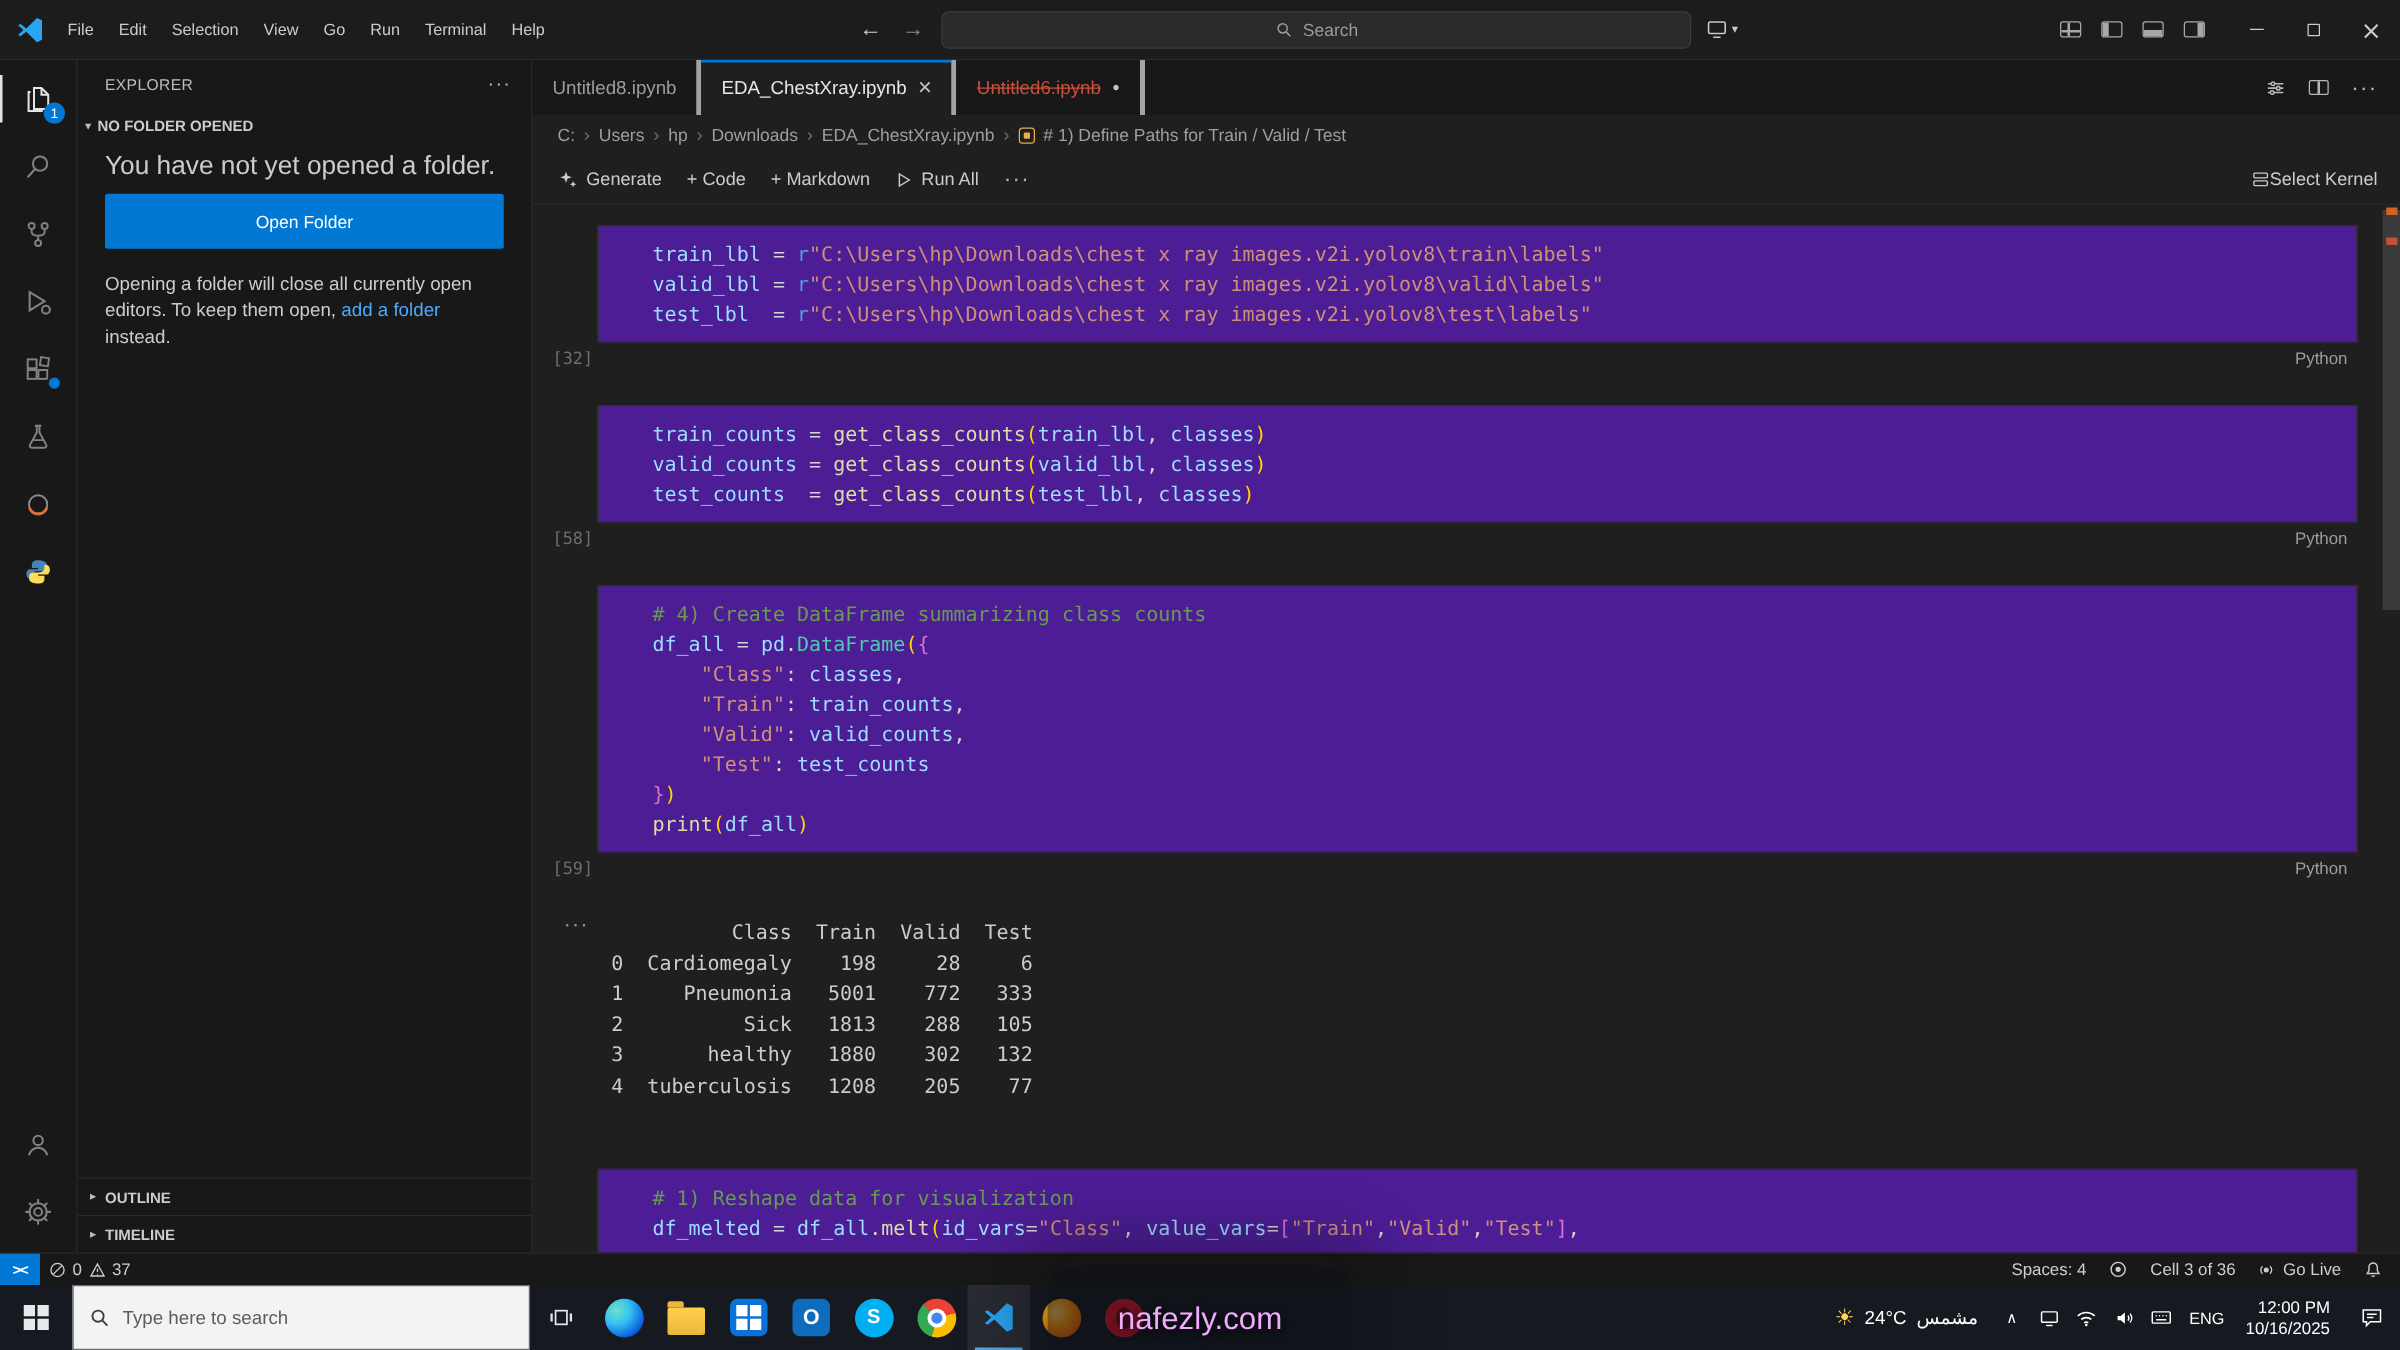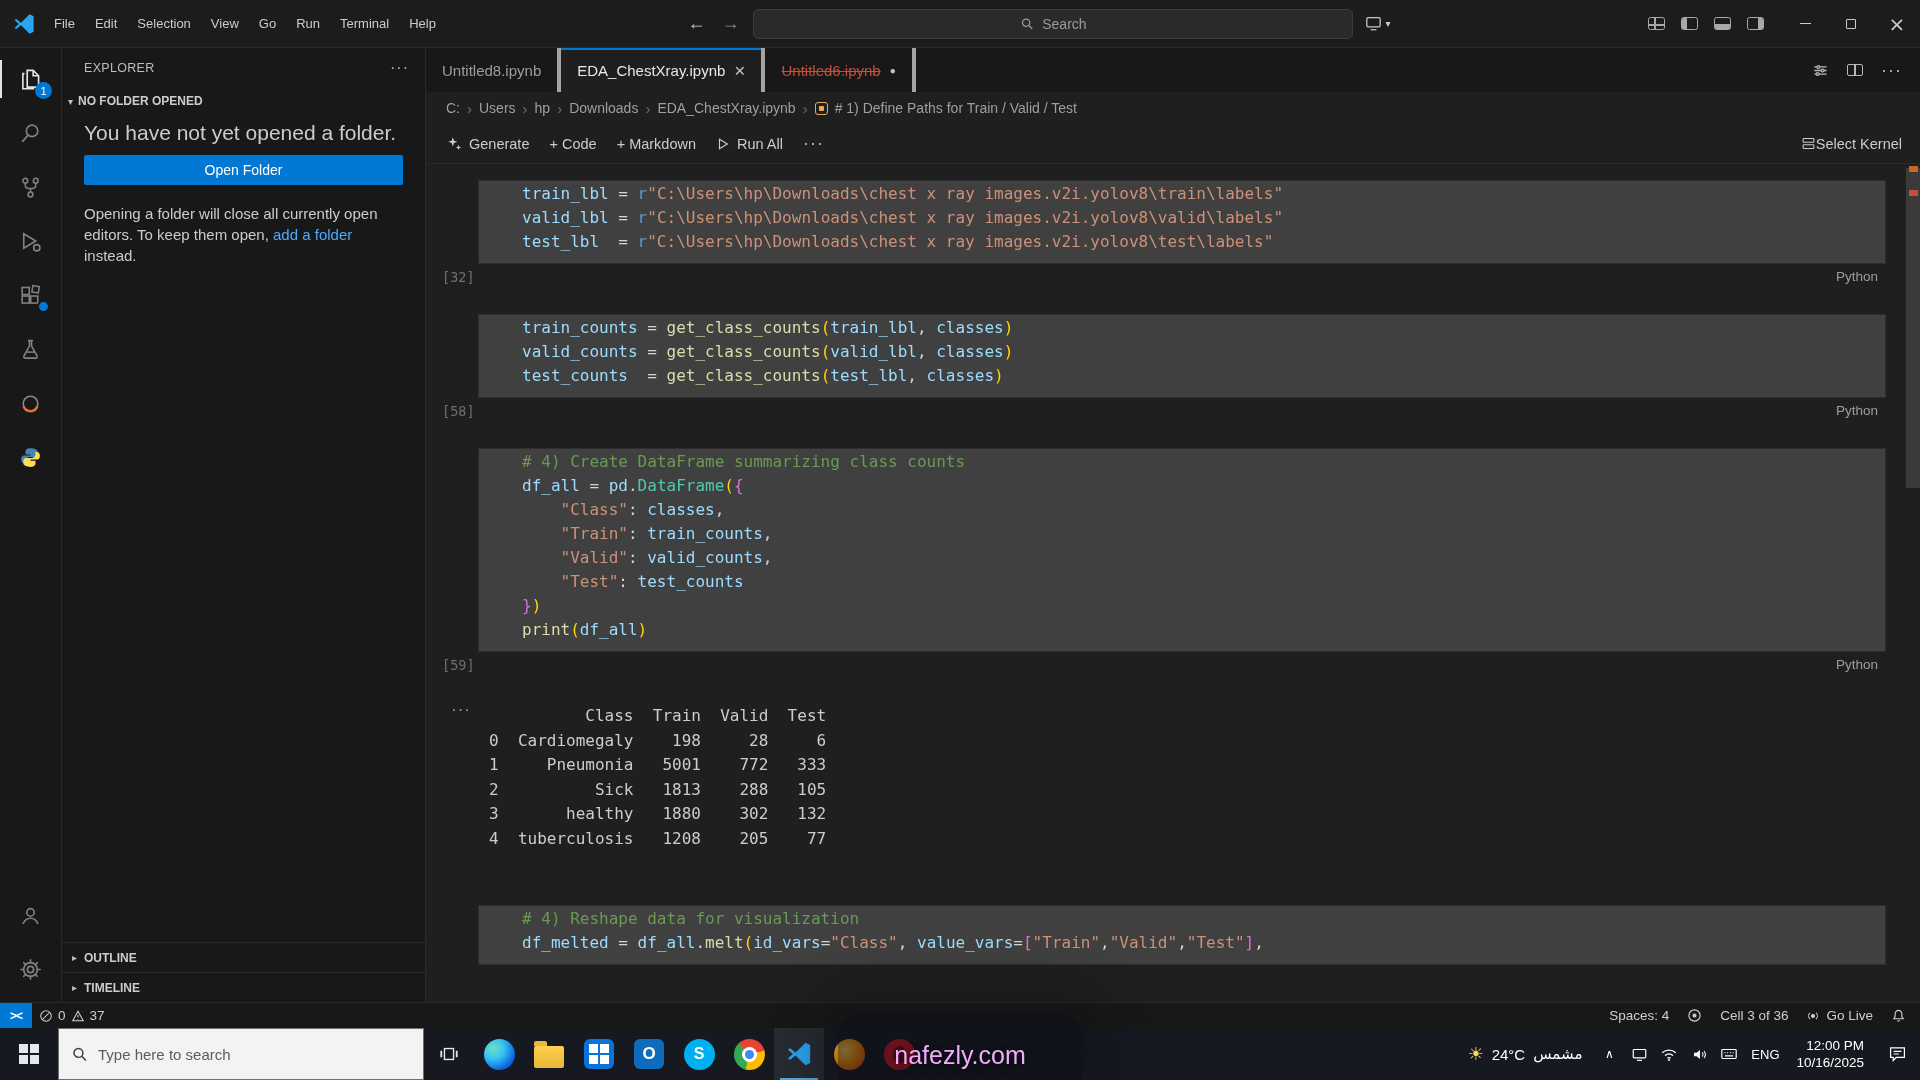--- a/index.html
+++ b/index.html
@@ -54,21 +54,21 @@
   
   .sidebar{width:364px;background:#181818;border-right:1px solid #2a2a2a;display:flex;flex-direction:column}
   .sb-header{height:40px;display:flex;align-items:center;justify-content:space-between;
     padding:0 16px 0 22px;font-size:12.5px;letter-spacing:.3px;color:#bdbdbd}
   .sb-more{font-size:16px;color:#b6b6b6;letter-spacing:1px}
   .sb-section{height:26px;display:flex;align-items:center;gap:5px;padding-left:6px;
     font-size:12px;font-weight:700;color:#cccccc}
   .sb-chev{font-size:10px;color:#bdbdbd}
   .sb-body{padding:8px 22px 0}
   .sb-text{font-size:21px;line-height:21px;color:#cccccc}
-  .open-btn{margin-top:12px;width:100%;height:30px;background:#0078d4;border:none;border-radius:2px;
+  .open-btn{margin-top:12px;width:100%;height:44px;background:#0078d4;border:none;border-radius:2px;
     color:#fff;font-size:14px;display:flex;align-items:center;justify-content:center;cursor:pointer;
     font-family:inherit}
   .sb-note{margin-top:18px;font-size:15px;line-height:21px;color:#cccccc}
   .sb-link{color:#4daafc;text-decoration:none}
   .sb-bottom{margin-top:auto}
   .sb-row{height:30px;border-top:1px solid #2a2a2a;display:flex;align-items:center;gap:7px;
     padding-left:10px;font-size:12px;font-weight:700;color:#cccccc}
 
   
   .editor{flex:1;display:flex;flex-direction:column;background:#1f1f1f;min-width:0}
@@ -92,21 +92,21 @@
   .bc-symbol::before{content:"";position:absolute;inset:3px;background:#e8ab53;border-radius:1px}
 
   .nbtoolbar{flex:0 0 40px;display:flex;align-items:center;gap:2px;padding:0 12px;
     border-bottom:1px solid #2a2a2a;font-size:14.5px;color:#cccccc}
   .nbt-item{display:flex;align-items:center;gap:7px;padding:0 9px;height:28px;border-radius:4px}
   .nbt-right{margin-left:auto;display:flex;align-items:flex-start;gap:0;padding-right:6px}
 
   
   .nbcontent{flex:1;position:relative;overflow:hidden;padding-top:16px}
   .cell{position:relative;margin:0 34px 26px 52px}
-  .cell-box{border:1px solid #2e2e2e;background:#404040;padding:1px 10px 9px 43px}
+  .cell-box{border:1px solid #2e2e2e;background:#4c1d95;padding:11px 10px 9px 43px}
   .code-line{font-family:"DejaVu Sans Mono","Liberation Mono",monospace;font-size:16px;
     line-height:24px;white-space:pre;color:#d4d4d4}
   .cell-status{height:24px;display:flex;align-items:center;justify-content:flex-end;
     padding-right:8px;font-size:13.5px;color:#9d9d9d}
   .cell-exec{position:absolute;left:-36px;bottom:3px;font-family:"DejaVu Sans Mono",monospace;
     font-size:13.5px;color:#6e6e6e}
   .cell-output{position:relative;margin:28px 34px 54px 63px}
   .out-gutter{position:absolute;left:-38px;top:-4px;color:#9a9a9a;font-size:17px;letter-spacing:1px}
   .out-line{font-family:"DejaVu Sans Mono","Liberation Mono",monospace;font-size:16px;
     line-height:24.5px;white-space:pre;color:#cccccc}
@@ -455,21 +455,21 @@
               <div class="out-gutter">···</div>
               <div class="out-line">          Class  Train  Valid  Test</div>
               <div class="out-line">0  Cardiomegaly    198     28     6</div>
               <div class="out-line">1     Pneumonia   5001    772   333</div>
               <div class="out-line">2          Sick   1813    288   105</div>
               <div class="out-line">3       healthy   1880    302   132</div>
               <div class="out-line">4  tuberculosis   1208    205    77</div>
             </div>
             <div class="cell">
               <div class="cell-box">
-                <div class="code-line"><span class="tm"># 4) Reshape data for visualization</span></div>
+                <div class="code-line"><span class="tm"># 1) Reshape data for visualization</span></div>
                 <div class="code-line"><span class="tv">df_melted</span><span class="to"> = </span><span class="tv">df_all</span><span class="to">.</span><span class="tf">melt</span><span class="tb1">(</span><span class="tv">id_vars</span><span class="to">=</span><span class="ts">"Class"</span><span class="to">, </span><span class="tv">value_vars</span><span class="to">=</span><span class="tb2">[</span><span class="ts">"Train"</span><span class="to">,</span><span class="ts">"Valid"</span><span class="to">,</span><span class="ts">"Test"</span><span class="tb2">]</span><span class="to">,</span></div>
               </div>
             </div>
           </div>
         <div class="vscroll"></div>
         <div class="ovmark1"></div>
         <div class="ovmark2"></div>
       </div>
     </div>
   </div>

